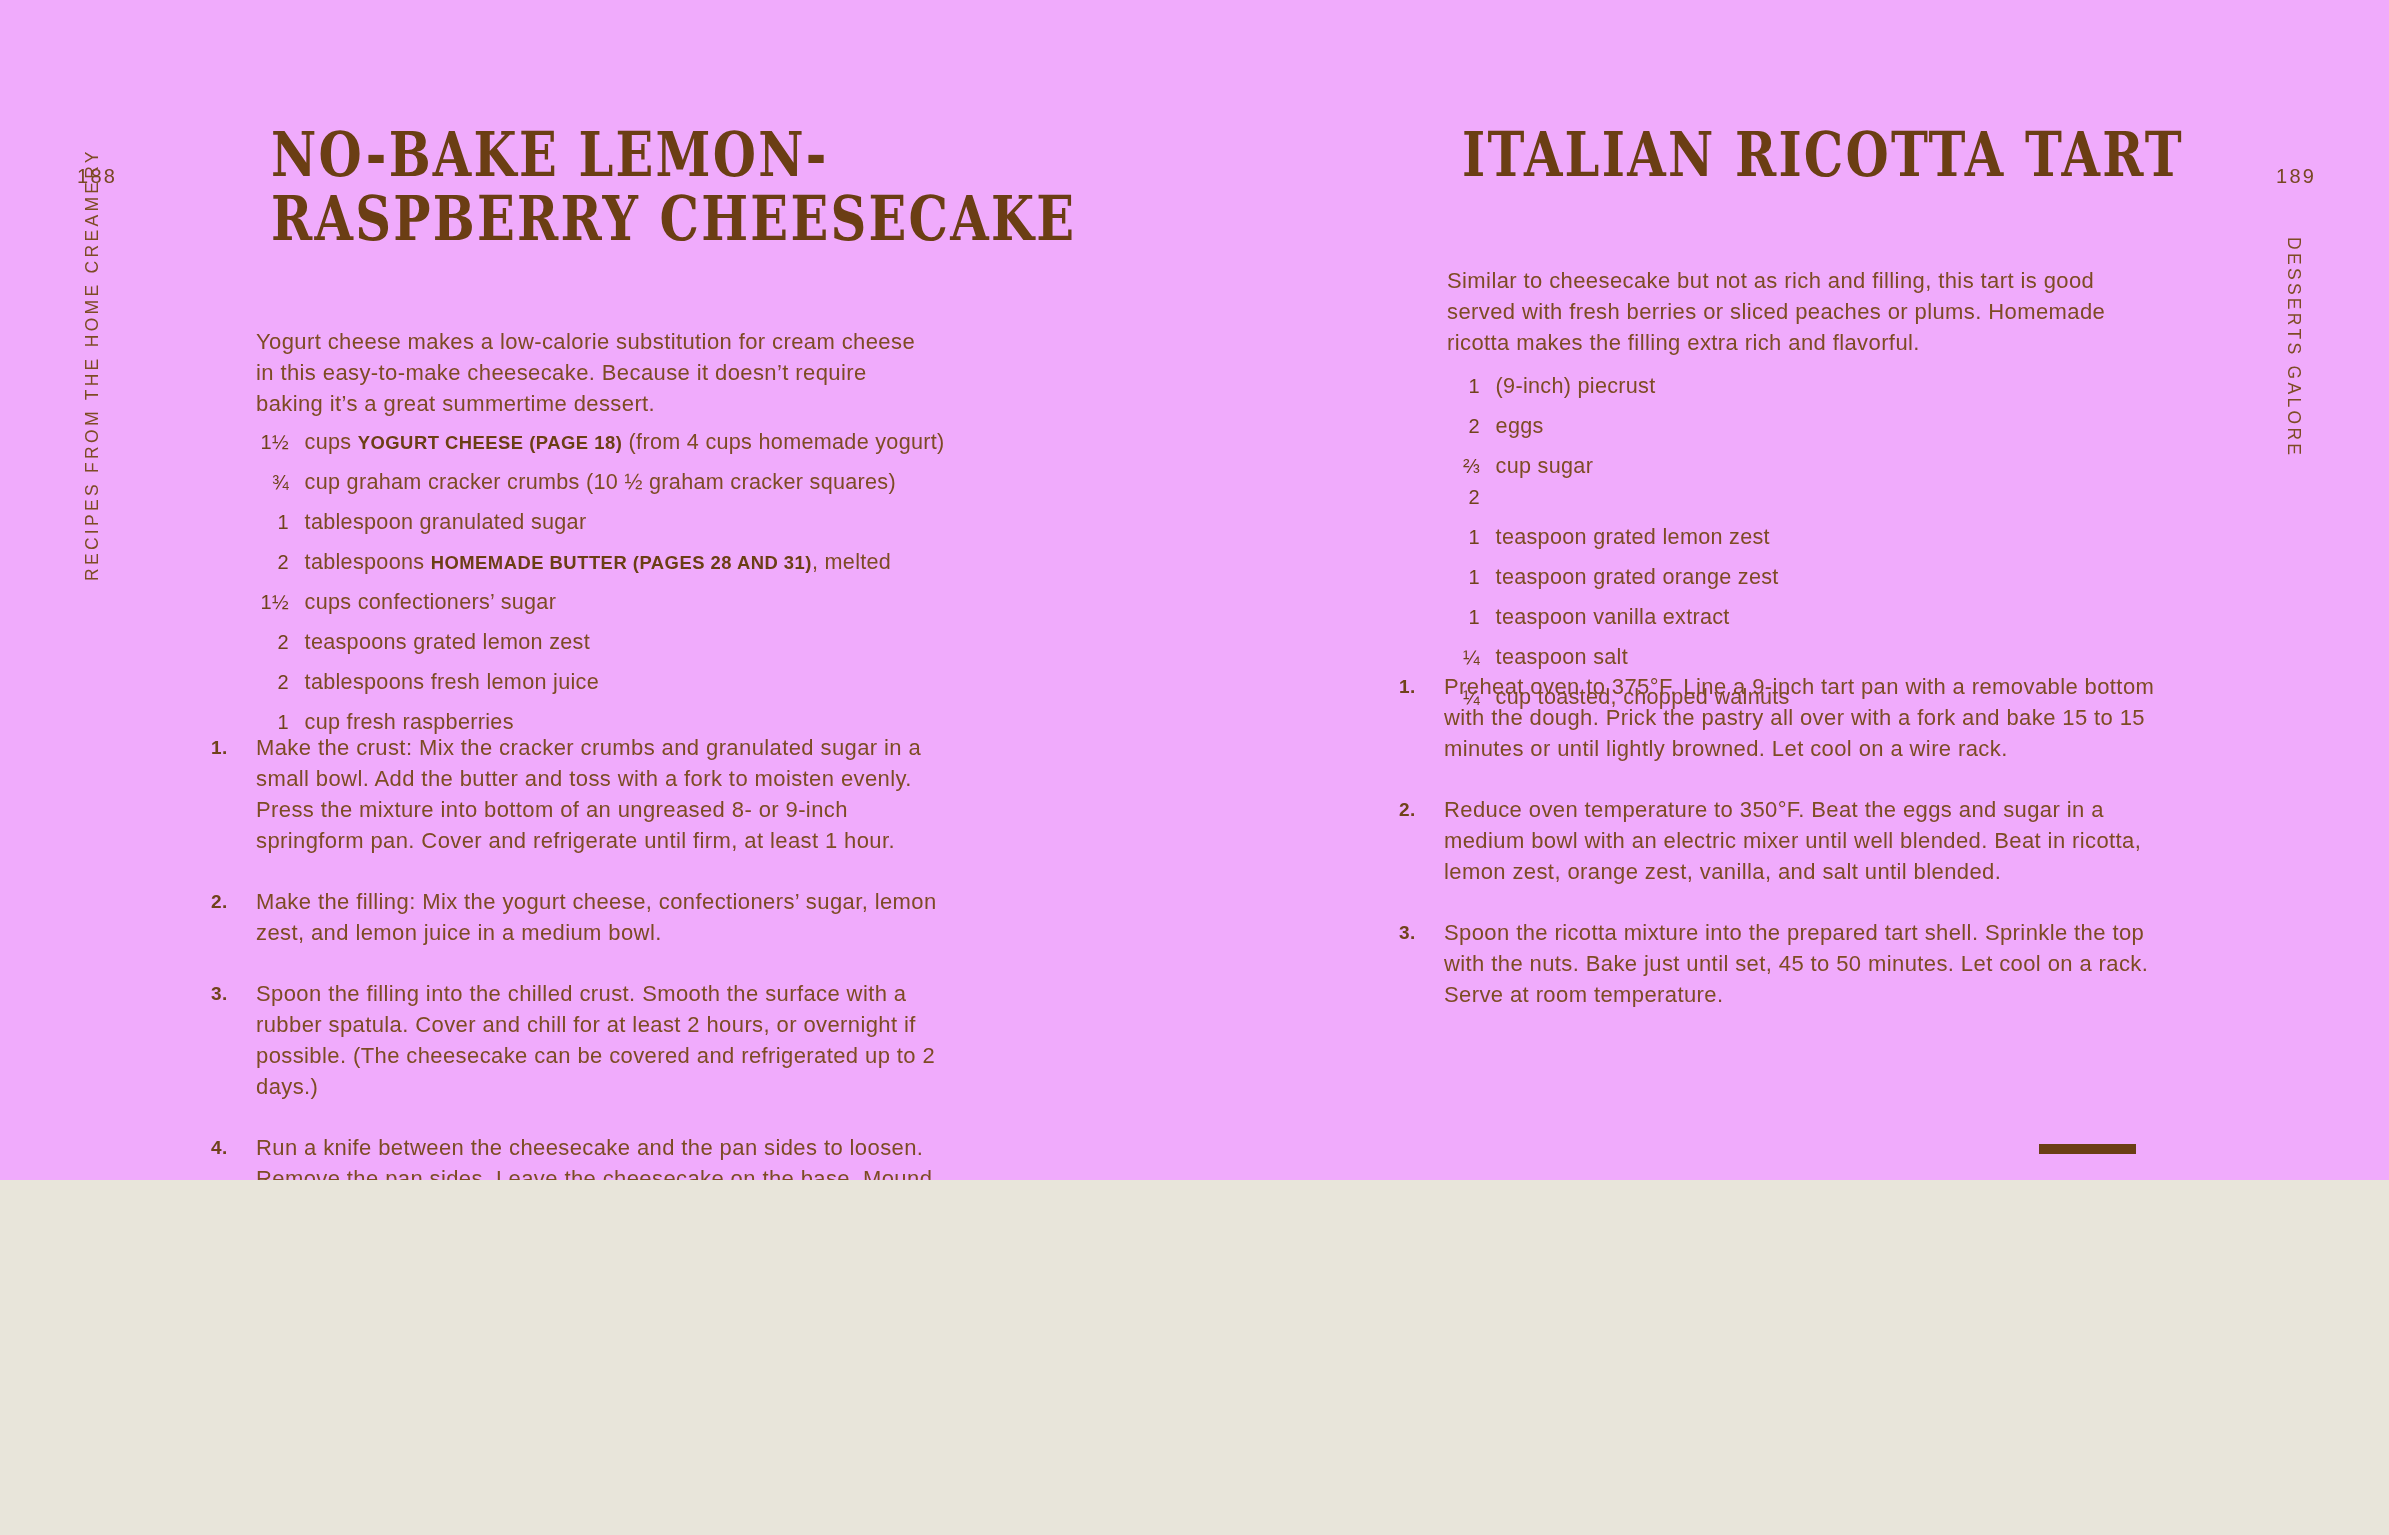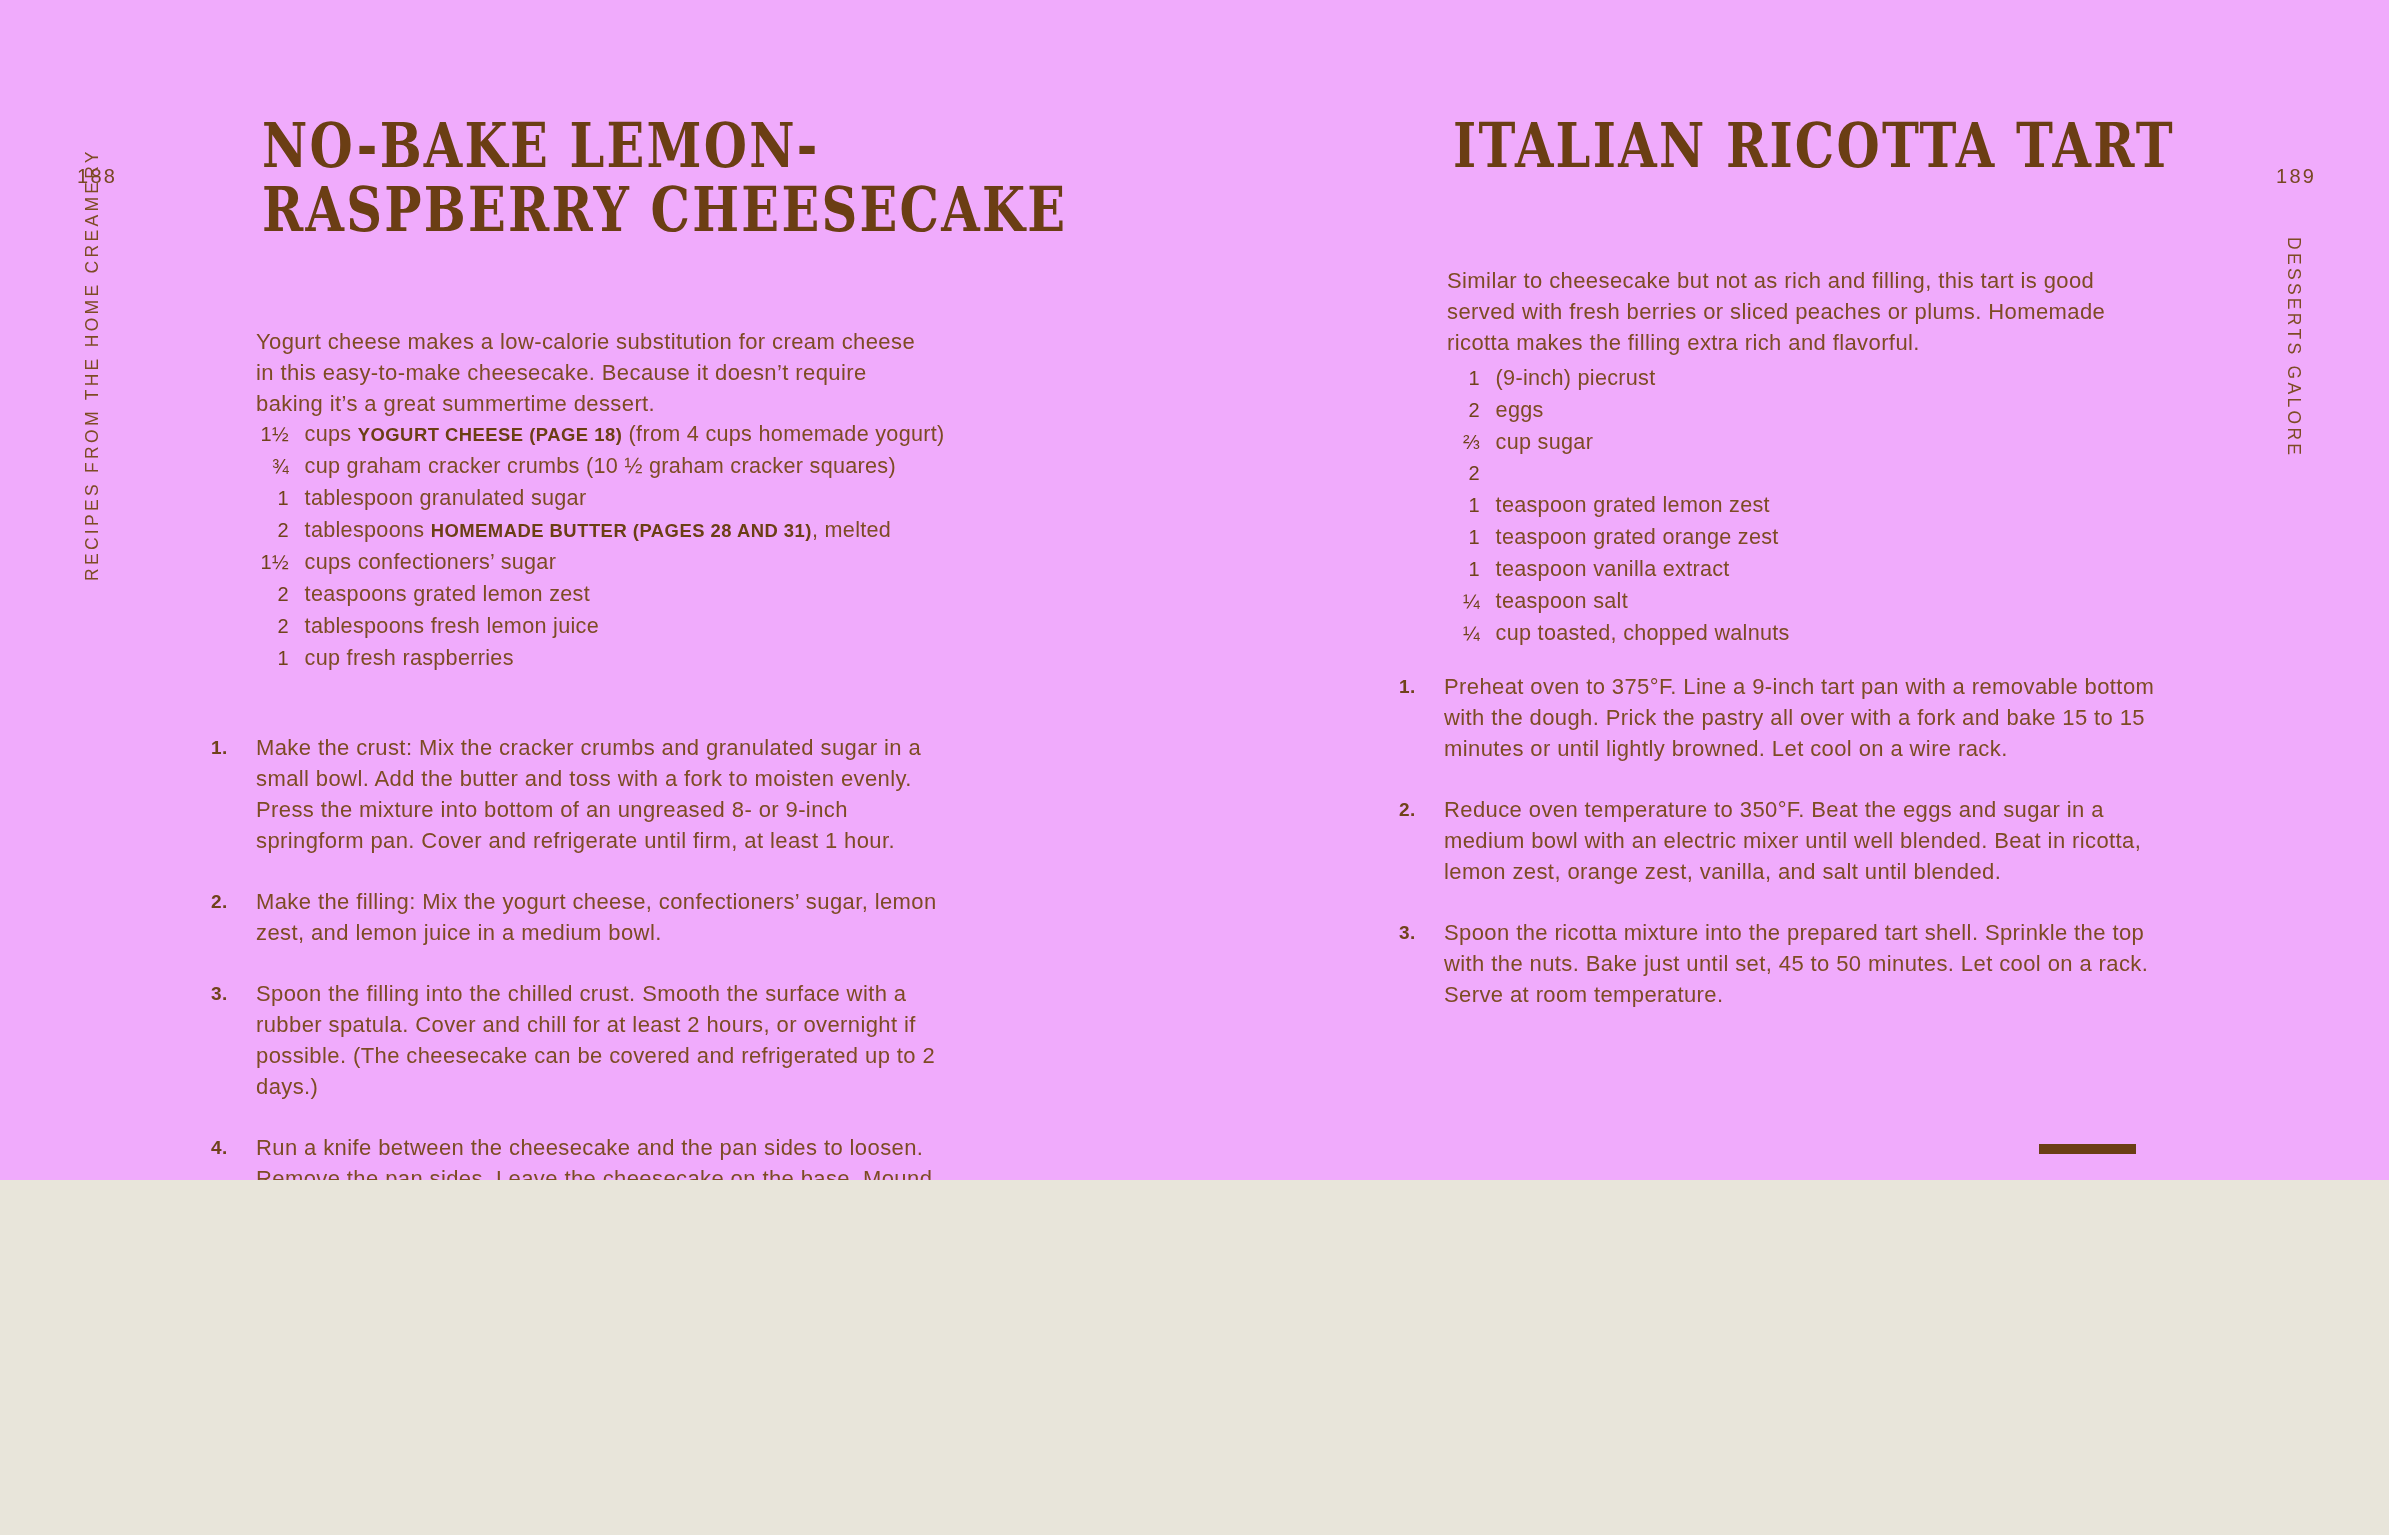--- a/index.html
+++ b/index.html
@@ -14,35 +14,35 @@
   }
   .margin-label {
     position:absolute; font-size:17.5px; letter-spacing:3.3px; color:#7d4b24;
     white-space:nowrap; height:22px; line-height:22px; transform-origin:0 0;
   }
   .margin-label.left  { left:81px;  top:581px; width:360px; transform:rotate(-90deg); }
   .margin-label.right { left:2305px; top:237px; width:221px; transform:rotate(90deg); }
   .title {
     position:absolute; color:#6b3e14;
     font-family:"DejaVu Serif","Liberation Serif",serif; font-weight:700;
-    font-size:62px; line-height:64px; margin:7px;
+    font-size:62px; line-height:64px; margin:16px;
   }
   .title-line { transform:scaleX(0.8); transform-origin:0 0; white-space:nowrap; letter-spacing:2.8px; }
   .intro {
     position:absolute; font-size:22px; line-height:31px; letter-spacing:0.4px; color:#7d4b24;
   }
   .ing-list { position:absolute; }
   .ing-row { display:flex; align-items:baseline; }
   .ing-amt {
     flex:none; width:33px; text-align:right; font-size:20px; line-height:31px;
     letter-spacing:0.3px; color:#70421b;
   }
   .ing-text {
     margin-left:15.6px; font-size:21.6px; line-height:31px; letter-spacing:0.3px;
-    padding-left:19.3px; text-indent:-19.3px; color:#7d4b24;
+    padding-left:19.3px; text-indent:-19.3px; color:#7d4b24;margin-top:8px;
   }
   .ing-ref { font-weight:700; font-size:18.4px; letter-spacing:0.5px; color:#6b3e14; }
   .steps { position:absolute; }
   .step { display:flex; margin-bottom:30px; }
   .step-num {
     flex:none; width:45px; font-weight:700; font-size:19px; line-height:31px;
     color:#70421b; letter-spacing:0.5px;
   }
   .step-text { font-size:22px; line-height:31px; letter-spacing:0.4px; color:#7d4b24; }
   .serves { position:absolute; width:103px; text-align:right; }

